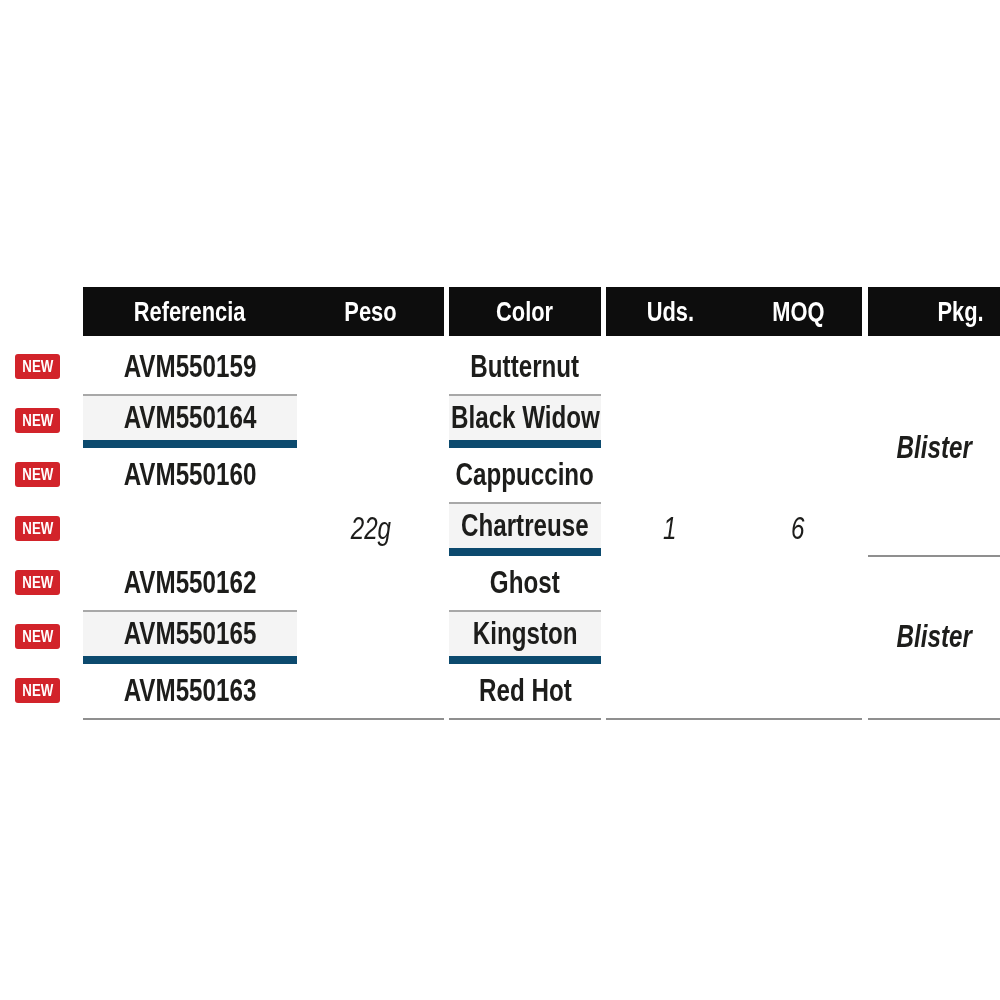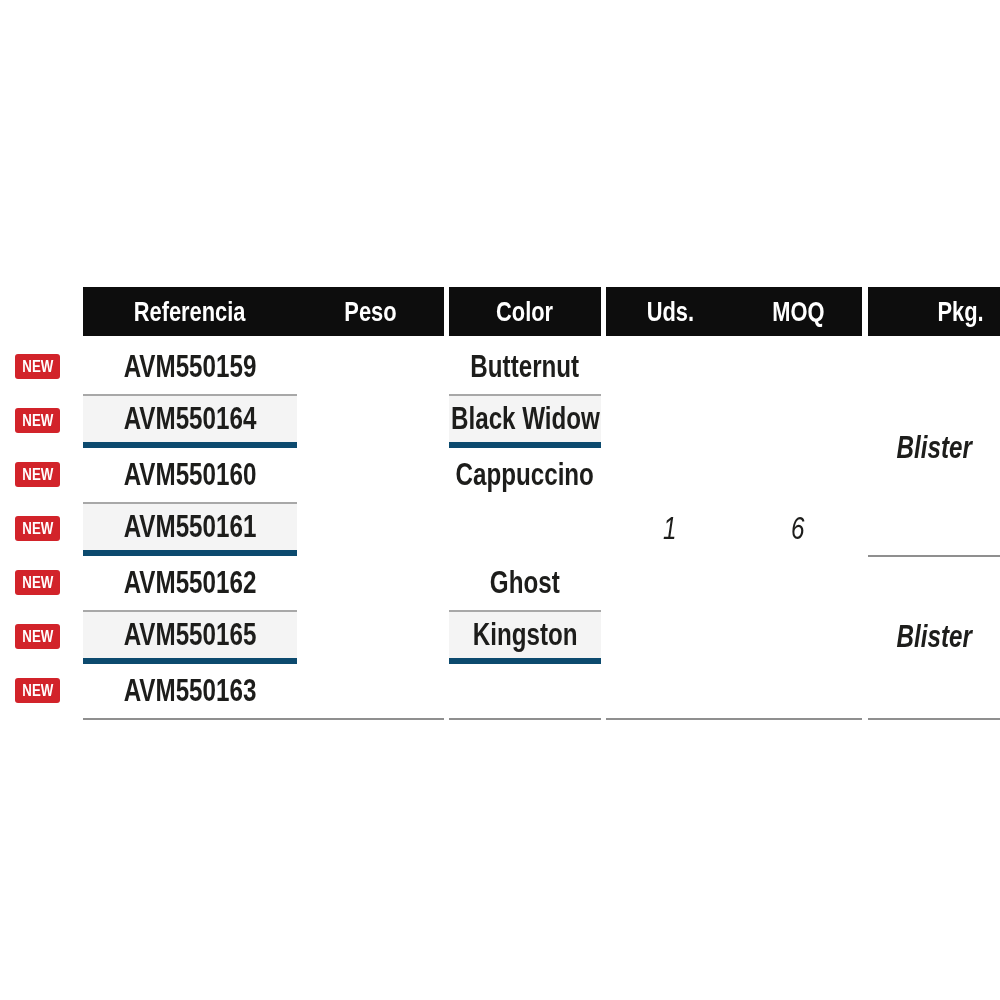--- a/index.html
+++ b/index.html
@@ -62,21 +62,21 @@
     justify-content: center;
     font-size: 31px;
     color: #1d1d1b;
     font-weight: bold;
   }
   .c-ref   { left: 83px;  width: 214px; }
   .c-color { left: 449px; width: 152px; }
   .row.striped .cell {
     background: #f4f4f4;
     border-top: 2px solid #a8a8a8;
-    border-bottom: 6px solid #0c4a6e;
+    border-bottom: 8px solid #0c4a6e;
   }
 
   .badge {
     position: absolute;
     left: 15px;
     top: 14px;
     width: 45px;
     height: 25px;
     background: #d2232a;
     border-radius: 3px;
@@ -178,22 +178,22 @@
       </div>
     <div class="cell c-color">
         <span class="t">Cappuccino</span>
       </div>
   </div>
 
   <div class="row striped" style="top:502px">
     <div class="badge">
         <span class="t">NEW</span>
       </div>
-    <div class="cell c-ref">
-        <span class="t">AVM550161</span>
+    <div class="cell c-color">
+        <span class="t">Chartreuse</span>
       </div>
   </div>
 
   <div class="row" style="top:556px">
     <div class="badge">
         <span class="t">NEW</span>
       </div>
     <div class="cell c-ref">
         <span class="t">AVM550162</span>
       </div>
@@ -214,22 +214,28 @@
       </div>
   </div>
 
   <div class="row" style="top:664px">
     <div class="badge">
         <span class="t">NEW</span>
       </div>
     <div class="cell c-ref">
         <span class="t">AVM550163</span>
       </div>
-  </div>
-
+    <div class="cell c-color">
+        <span class="t">Red Hot</span>
+      </div>
+  </div>
+
+  <div class="merged m-peso">
+      <span class="t">22g</span>
+    </div>
   <div class="merged m-uds">
       <span class="t">1</span>
     </div>
   <div class="merged m-moq">
       <span class="t">6</span>
     </div>
   <div class="merged m-pkg1">
       <span class="t">Blister</span>
     </div>
   <div class="merged m-pkg2">

